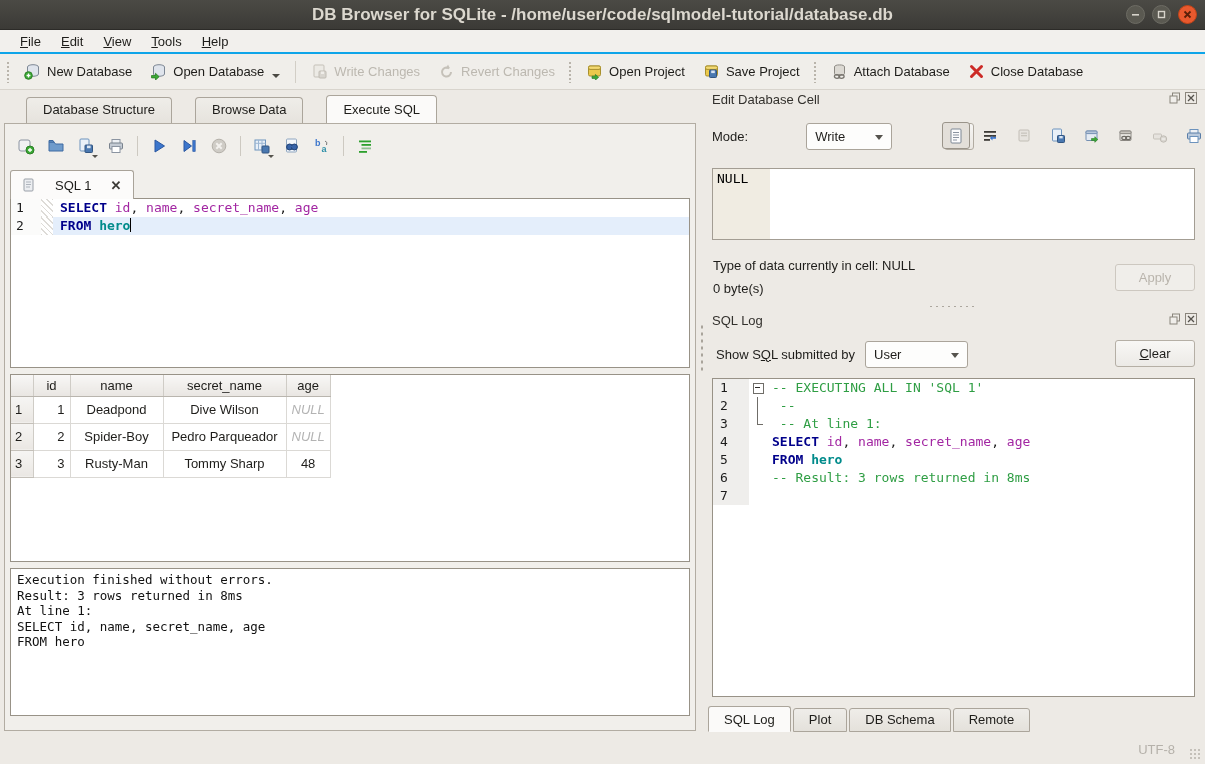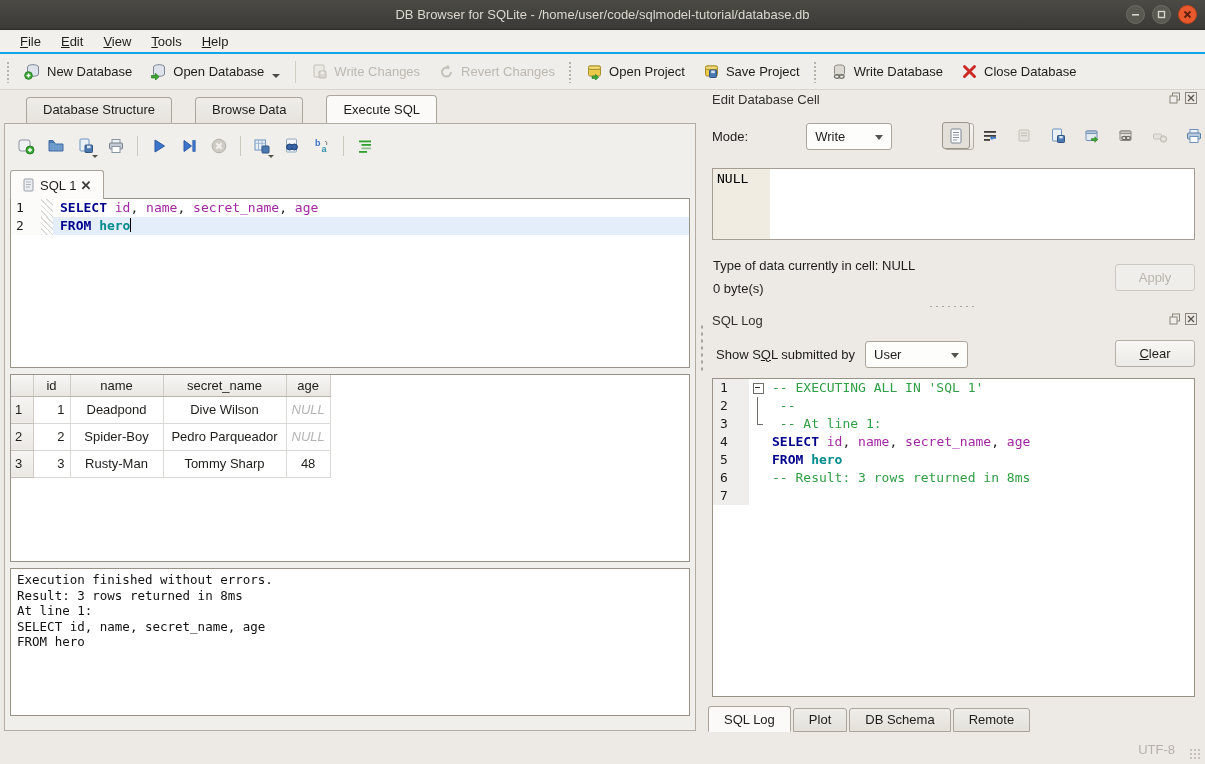--- a/index.html
+++ b/index.html
@@ -4,21 +4,21 @@
 <style>
   * { margin:0; padding:0; box-sizing:border-box; }
   html,body { width:1205px; height:764px; overflow:hidden; }
   body { font-family:"Liberation Sans", sans-serif; font-size:13px; color:#1e1d1a; background:#edeae5; }
   #app { position:relative; width:1205px; height:764px; background:#edeae5; }
 
   
   .titlebar { position:absolute; left:0; top:0; width:100%; height:30px;
     background:linear-gradient(#4b4a45,#3b3a36); border-bottom:1px solid #2c2b28;
     display:flex; align-items:center; justify-content:center; }
-  .titlebar .title { color:#dcd8cf; font-weight:normal; font-size:13px; }
+  .titlebar .title { color:#dcd8cf; font-weight:bold; font-size:17px; }
   .win-btns { position:absolute; right:8px; top:5px; display:flex; gap:7px; }
   .win-btn { width:19px; height:19px; border-radius:50%; background:#5a5951; border:1px solid #6d6c64;
     display:flex; align-items:center; justify-content:center; color:#d6d3ca; font-size:11px; line-height:1; cursor:default; }
   .win-btn.close { background:#e8592e; border-color:#c44418; color:#5c1f08; font-weight:bold; }
   .win-btn svg { display:block; }
 
   
   .menubar { position:absolute; left:0; top:30px; width:100%; height:24px; background:#f2f0ed;
     border-bottom:2px solid #0ea5e9; display:flex; align-items:center; padding-left:10px; }
   .menu-item { padding:2px 10px; } 
@@ -48,21 +48,21 @@
   
   .sql-toolbar { position:absolute; left:8px; top:8px; height:28px; display:flex; align-items:center; gap:4px; }
   .sicon-btn { width:26px; height:26px; display:flex; align-items:center; justify-content:center; border-radius:3px; position:relative; }
   .sql-sep { width:1px; height:20px; background:#cdc9c1; margin:0 4px; }
   .mini-dd { position:absolute; right:1px; bottom:1px; width:0; height:0;
     border-left:3px solid transparent; border-right:3px solid transparent; border-top:3px solid #55534d; }
 
   
   .sqltabbar { position:absolute; left:5px; top:46px; height:29px; display:flex; align-items:flex-end; z-index:2; }
   .sqltab { height:29px; background:#fcfbfa; border:1px solid #a9a399; border-bottom:none;
-    border-radius:3px 3px 0 0; display:flex; align-items:center; gap:4px; padding:0 12px; }
+    border-radius:3px 3px 0 0; display:flex; align-items:center; gap:19px; padding:0 12px; }
   .sqltab .x { font-weight:bold; color:#3c3a36; font-size:13px; }
 
   .editor { position:absolute; left:5px; right:5px; top:74px; height:170px; background:#ffffff;
     border:1px solid #989287; font-family:"DejaVu Sans Mono", monospace; font-size:13px; overflow:hidden; }
   .code-row { display:flex; height:18px; line-height:18px; white-space:pre; }
   .code-row .ln { width:30px; padding-left:5px; color:#1c1c1c; background:#fbfbfa; flex:none; }
   .code-row .hatch { width:12px; flex:none;
     background:repeating-linear-gradient(45deg,#dddbd7 0 1px, transparent 1px 4px); }
   .code-row .code { flex:1; padding-left:7px; }
   .code-row.current .code { background:#e4eefb; }
@@ -243,21 +243,21 @@
       <span>Save Project</span>
     </div>
     <div class="tb-handle"></div>
     <div class="tb-btn">
       <svg width="17" height="17">
           <ellipse cx="8.5" cy="4" rx="5" ry="2.1" fill="#dcd9d3" stroke="#8d8a84"></ellipse>
           <path d="M3.5 4 v6.5 c0 1.2 2.2 2.1 5 2.1 s5 -.9 5 -2.1 v-6.5" fill="#dcd9d3" stroke="#8d8a84"></path>
           <ellipse cx="6" cy="13.5" rx="2.6" ry="1.8" fill="none" stroke="#77746e" stroke-width="1.3"></ellipse>
           <ellipse cx="10.5" cy="13.5" rx="2.6" ry="1.8" fill="none" stroke="#77746e" stroke-width="1.3"></ellipse>
         </svg>
-      <span>Write Database</span>
+      <span>Attach Database</span>
     </div>
     <div class="tb-btn">
       <svg width="17" height="17">
           <path d="M3.5 3.5 L13.5 13.5 M13.5 3.5 L3.5 13.5" stroke="#cc2a26" stroke-width="3" stroke-linecap="round"></path>
         </svg>
       <span>Close Database</span>
     </div>
   </div>
 
   <div class="left">

